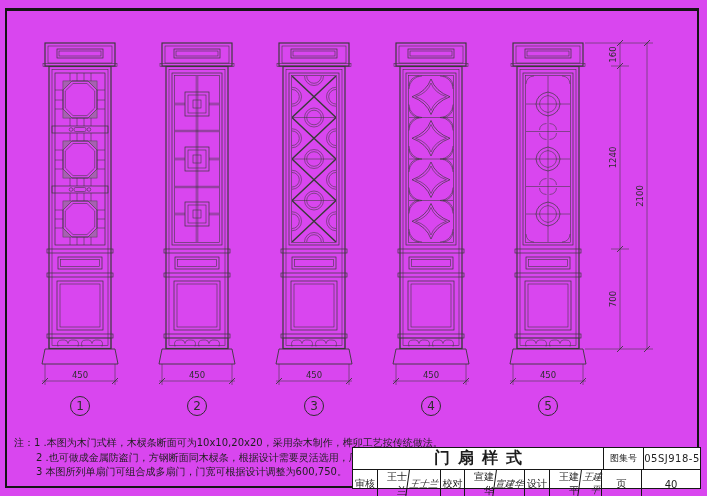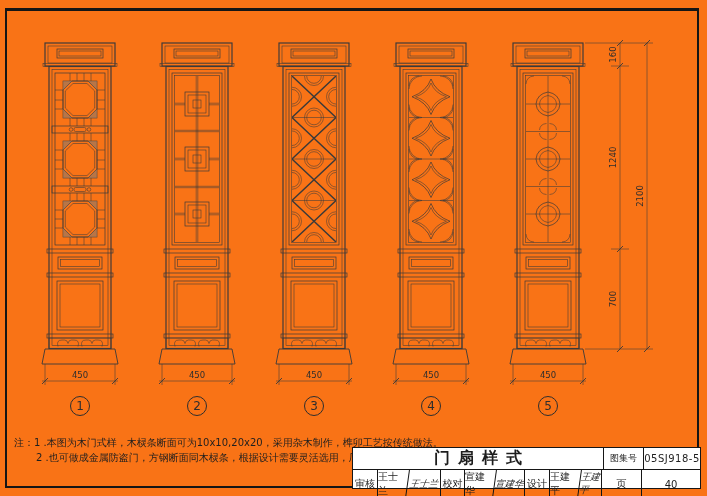--- a/index.html
+++ b/index.html
@@ -1,37 +1,37 @@
 <!DOCTYPE html>
 <html><head>
 <meta charset="utf-8">
 <style>
   html,body{margin:0;padding:0;background:#fff;}
-  .page{position:relative;width:707px;height:496px;background:#f97316;overflow:hidden;
+  .page{position:relative;width:707px;height:496px;background:#d946ef;overflow:hidden;
         font-family:"DejaVu Sans","Liberation Sans",sans-serif;color:#1d1d1d;}
   .frame{position:absolute;left:5px;top:8px;width:694px;height:480px;
          border:2px solid #151515;border-top-width:3px;box-sizing:border-box;}
   
   .doorwrap{position:absolute;top:38px;width:78px;height:380px;}
   svg{display:block;}
   .ln{stroke:#3a3a3a;fill:none;}
   .w12{stroke-width:1.15;} .w09{stroke-width:.9;} .w07{stroke-width:.7;} .w055{stroke-width:.55;} .w14{stroke-width:1.4;}
   .tri{fill:#777;fill-opacity:.5;stroke:none;}
   .dimtxt{font-family:"DejaVu Sans",sans-serif;font-size:8.5px;fill:#2e2e2e;stroke:none;}
   .numcircle{position:absolute;left:29px;top:358px;width:20px;height:20px;border:1.3px solid #2e2e2e;
              border-radius:50%;text-align:center;line-height:19px;font-size:12px;color:#2e2e2e;box-sizing:border-box;}
   .hdim{position:absolute;left:0;top:326px;}
   
   .vdims{position:absolute;left:583px;top:36px;}
   
   .notes{position:absolute;left:14px;top:436px;font-size:10px;line-height:14.5px;color:#1f1f1f;white-space:nowrap;}
   .notes .cont{padding-left:22px;}
   
   .tblock{position:absolute;left:352px;top:447px;width:349px;height:42px;border:1.6px solid #161616;
-          box-sizing:border-box;display:flex;flex-direction:column;background:#fff;}
+          box-sizing:border-box;display:flex;flex-direction:column;background:#fff;text-align:right;}
   .trow1{display:flex;height:25px;border-bottom:1px solid #161616;box-sizing:border-box;}
   .trow2{display:flex;flex:1;}
   .tcell{display:flex;align-items:center;justify-content:center;box-sizing:border-box;
          border-left:1px solid #161616;font-size:10px;overflow:hidden;}
   .tcell:first-child{border-left:none;}
   .ttl{flex:1;font-size:16px;font-weight:bold;letter-spacing:8px;padding-left:8px;}
   .atl{width:40px;font-size:9px;}
   .atn{width:57px;font-size:10px;letter-spacing:.5px;}
   .sig{font-style:italic;color:#2a2a2a;transform:skewX(-8deg);font-size:9.5px;}
 </style>
@@ -275,20 +275,21 @@
     </g>
     <text class="dimtxt" text-anchor="middle" transform="rotate(-90 32.5 18.5)" x="32.5" y="18.5">160</text>
     <text class="dimtxt" text-anchor="middle" transform="rotate(-90 32.5 121.5)" x="32.5" y="121.5">1240</text>
     <text class="dimtxt" text-anchor="middle" transform="rotate(-90 32.5 263)" x="32.5" y="263">700</text>
     <text class="dimtxt" text-anchor="middle" transform="rotate(-90 59.5 160)" x="59.5" y="160">2100</text>
   </svg>
 
   <div class="notes">
     <div><span>注：</span><span>1 .本图为木门式样，木棂条断面可为10x10,20x20，采用杂木制作，榫卯工艺按传统做法。</span></div>
     <div class="cont">2 .也可做成金属防盗门，方钢断面同木棂条，根据设计需要灵活选用，厂家定做。</div>
+    <div class="cont">3 本图所列单扇门可组合成多扇门，门宽可根据设计调整为600,750。</div>
   </div>
 
   <div class="tblock">
     <div class="trow1">
       <div class="tcell ttl">门扇样式</div>
       <div class="tcell atl">图集号</div>
       <div class="tcell atn">05SJ918-5</div>
     </div>
     <div class="trow2">
       <div class="tcell" style="width:24px">审核</div>

